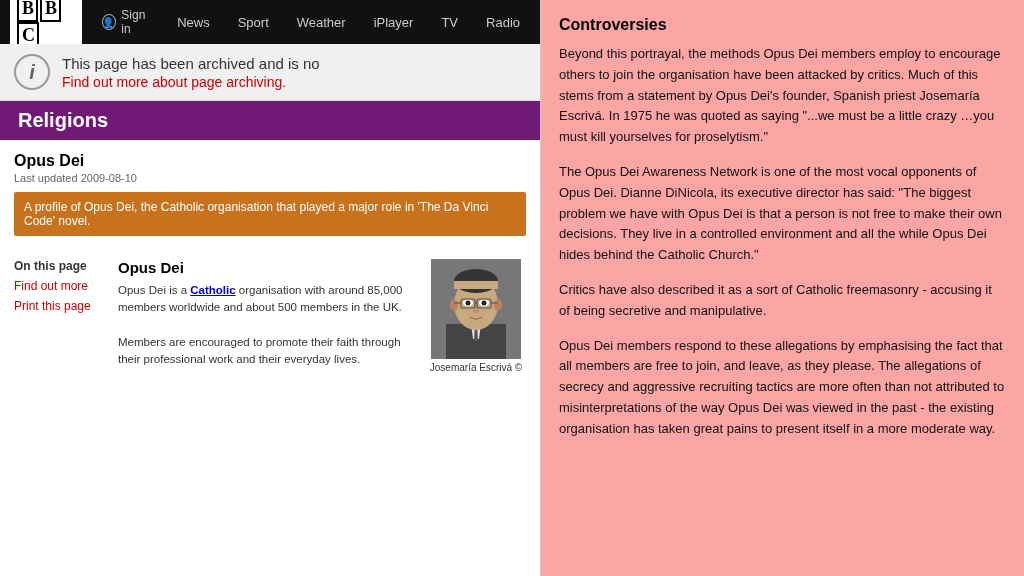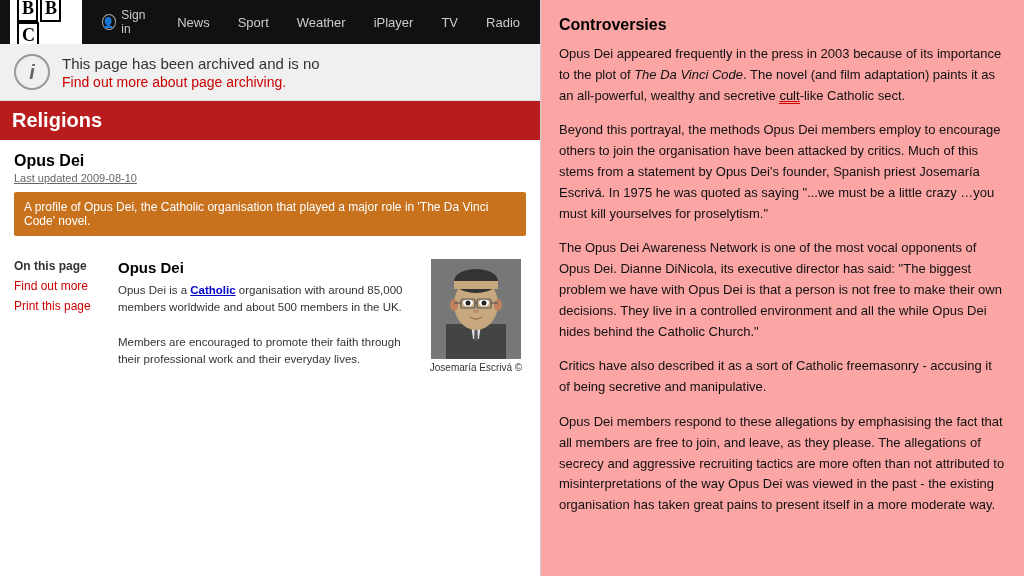--- a/index.html
+++ b/index.html
@@ -123,46 +123,45 @@
 
     .archive-link {
       color: #c00;
       font-size: 14px;
       display: block;
       margin-top: 2px;
     }
 
     
     .religions-banner {
-      background: #b91c1c;
+      background: #701a75;
       color: #fff;
       font-size: 20px;
       font-weight: bold;
-      padding: 8px 12px;
+      padding: 8px 18px;
     }
 
     
     .content-area {
       background: #fff;
       flex: 1;
       padding: 12px 14px;
       overflow: hidden;
     }
 
     .article-title {
       font-size: 16px;
       font-weight: bold;
       color: #000;
     }
 
     .article-date {
       font-size: 11px;
       color: #666;
       margin-top: 2px;
-      text-decoration: underline;
     }
 
     .article-summary {
       background: #c8721e;
       color: #fff;
       font-size: 12px;
       padding: 8px 10px;
       margin-top: 8px;
       border-radius: 2px;
     }
@@ -391,23 +390,20 @@
           <div class="image-caption">Josemaría Escrivá ©</div>
         </div>
       </div>
     </div>
   </div>
 </div>
 
 <div class="right-panel">
   <div class="controversies-title">Controversies</div>
 
-  <p class="controversies-text">
-    Opus Dei appeared frequently in the press in 2003 because of its importance to the plot of <span class="italic-text">The Da Vinci Code</span>. The novel (and film adaptation) paints it as an all-powerful, wealthy and secretive <span class="cult-link">cult</span>-like Catholic sect.
-  </p>
 
   <p class="controversies-text">Beyond this portrayal, the methods Opus Dei members employ to encourage others to join the organisation have been attacked by critics. Much of this stems from a statement by Opus Dei's founder, Spanish priest Josemaría Escrivá. In 1975 he was quoted as saying "...we must be a little crazy …you must kill yourselves for proselytism."</p>
 
   <p class="controversies-text">The Opus Dei Awareness Network is one of the most vocal opponents of Opus Dei. Dianne DiNicola, its executive director has said: "The biggest problem we have with Opus Dei is that a person is not free to make their own decisions. They live in a controlled environment and all the while Opus Dei hides behind the Catholic Church."</p>
 
   <p class="controversies-text">Critics have also described it as a sort of Catholic freemasonry - accusing it of being secretive and manipulative.</p>
 
   <p class="controversies-text">Opus Dei members respond to these allegations by emphasising the fact that all members are free to join, and leave, as they please. The allegations of secrecy and aggressive recruiting tactics are more often than not attributed to misinterpretations of the way Opus Dei was viewed in the past - the existing organisation has taken great pains to present itself in a more moderate way.</p>
 </div>
 

